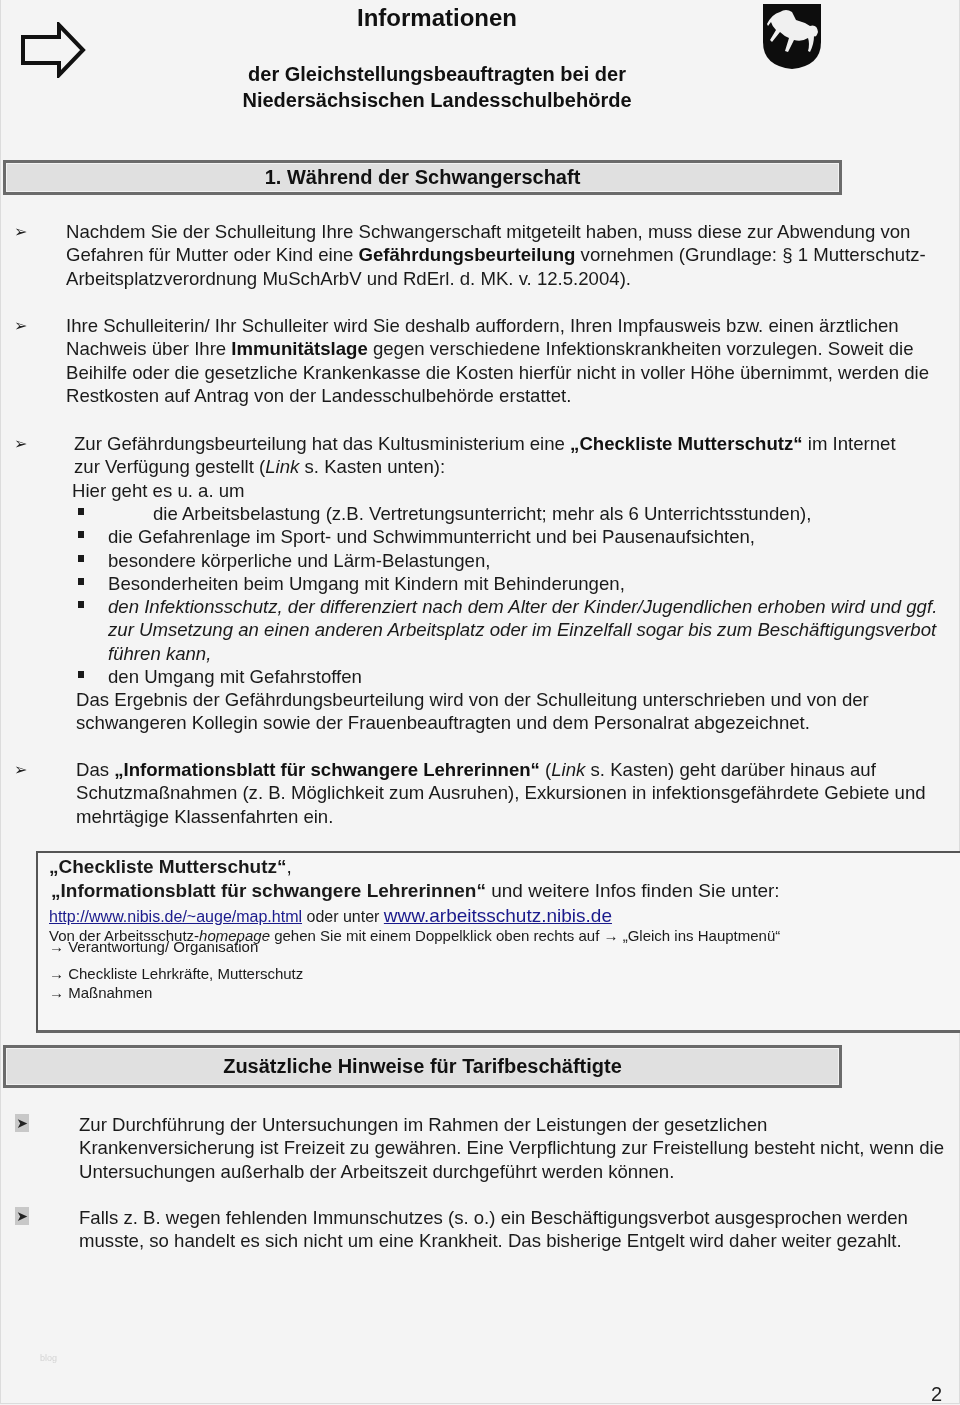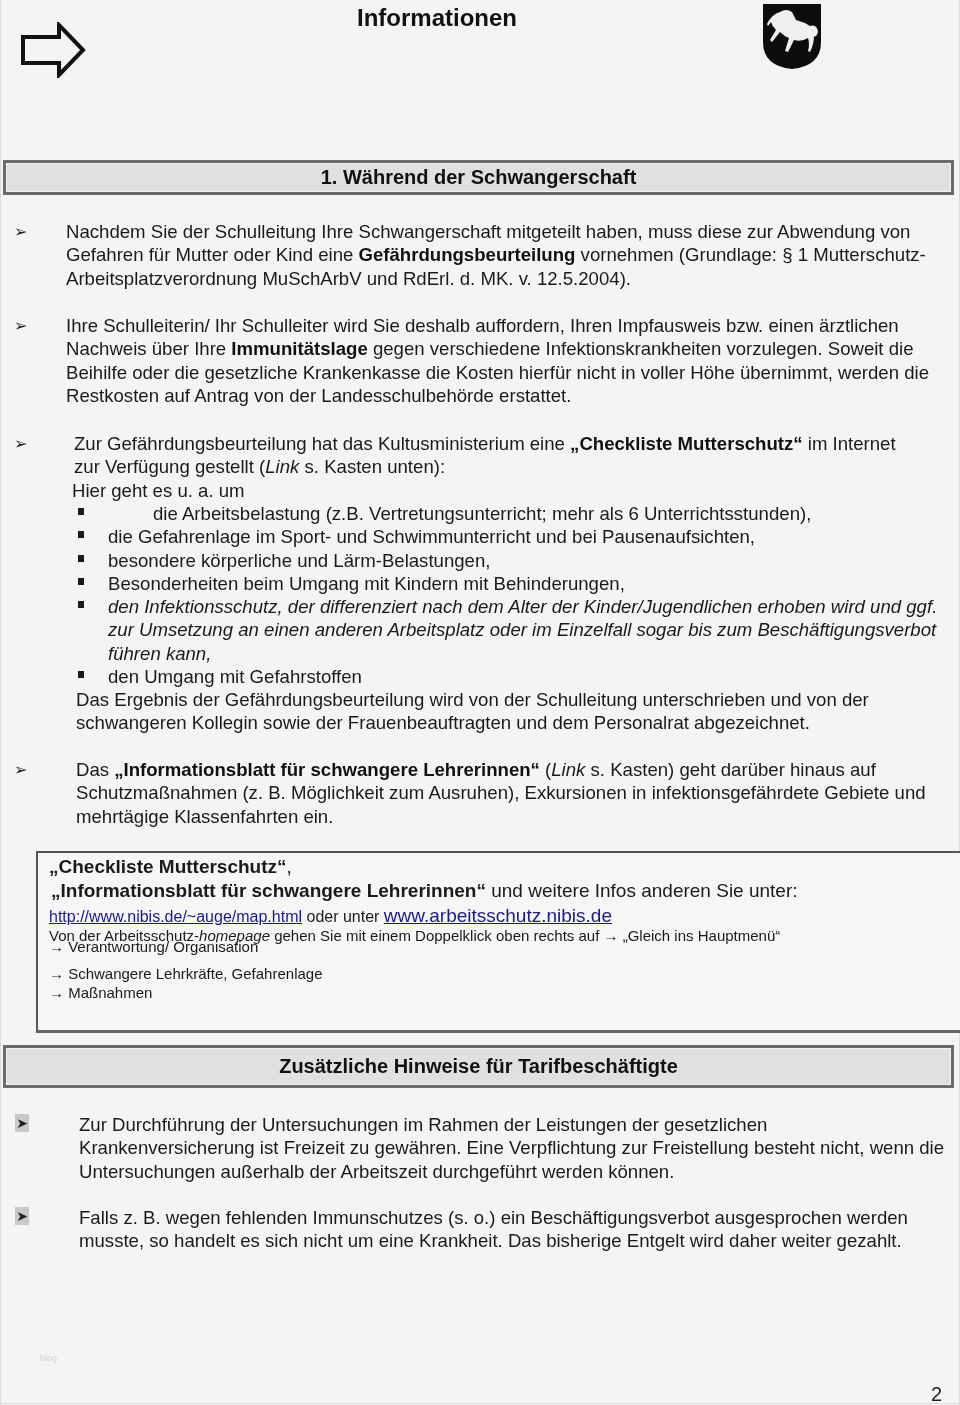--- a/index.html
+++ b/index.html
@@ -8,21 +8,21 @@
       background: #f4f4f4; color: #1a1a1a;
       font-family: "Liberation Sans", "DejaVu Sans", sans-serif;
     }
     .page-edge { position:absolute; left:0; top:0; width:958px; height:1403px; border:1px solid #dcdcdc; border-top:none; pointer-events:none; }
     .arrow-icon { position:absolute; left:20px; top:22px; width:66px; height:56px; }
     .crest-icon { position:absolute; left:762px; top:2px; width:60px; height:68px; }
     .title { position:absolute; left:0; width:874px; text-align:center; font-weight:bold; color:#111; }
     .t1 { top:4px; font-size:24px;text-align:center; }
     .t2 { top:61px; font-size:20px; line-height:26px; }
     .section-header {
-      position:absolute; left:3px; width:951px; background:#e0e0e0;
+      position:absolute; left:3px; width:839px; background:#e0e0e0;
       border:3px solid #6b6b6b; box-shadow: inset 0 0 0 1px #f2f2f2;
       text-align:center; font-weight:bold; font-size:20px; color:#111;
       box-sizing:border-box;
     }
     .sh1 { top:160px; height:35px; line-height:29px; }
     .sh2 { top:1045px; height:43px; line-height:37px; }
     .bullet { position:absolute; font-size:16px; color:#222; }
     .bullet.shaded { background:#c8c8c8; width:14px; height:18px; text-align:center; line-height:18px; font-size:14px; }
     .para { position:absolute; font-size:18.6px; line-height:23.4px; color:#1a1a1a; }
     .para b { font-weight:bold; color:#111; }
@@ -41,20 +41,22 @@
 </head>
 <body>
 
 <div class="page-edge"></div>
 
 <svg class="arrow-icon" viewBox="0 0 66 56">
   <polygon points="3,15 39,15 39,3 63,28 39,53 39,41 3,41" fill="none" stroke="#111" stroke-width="4" stroke-linejoin="miter"></polygon>
 </svg>
 <div class="title t1">Informationen</div>
 <div class="title t2">
+  <div>der Gleichstellungsbeauftragten bei der</div>
+  <div>Niedersächsischen Landesschulbehörde</div>
 </div>
 <svg class="crest-icon" viewBox="0 0 60 68">
   <path d="M1,2 H59 V40 Q59,64 30,67 Q1,64 1,40 Z" fill="#0d0d0d"></path>
   <path d="M18,10 Q24,6 30,10 L34,18 Q42,20 48,24 Q55,22 56,30 Q54,36 52,34 Q52,42 48,50 L46,49 Q48,42 46,36 Q40,40 32,38 L26,50 L23,49 L27,36 Q22,34 18,30 L10,40 L8,38 L14,28 Q10,24 9,20 L6,24 L5,22 Q10,12 18,10 Z" fill="#f0f0f0"></path>
 </svg>
 
 <div class="section-header sh1">1.  Während der Schwangerschaft</div>
 
 <div class="bullet" style="left:14px; top:222px;">➢</div>
 <div class="para" style="left:66px; top:220px; width:884px;"><span>Nachdem Sie der Schulleitung Ihre Schwangerschaft mitgeteilt haben, muss diese zur Abwendung von Gefahren für Mutter oder Kind eine </span><b>Gefährdungsbeurteilung</b><span> vornehmen (Grundlage: § 1 Mutterschutz-Arbeitsplatzverordnung MuSchArbV und  RdErl. d. MK. v. 12.5.2004).</span></div>
@@ -78,25 +80,25 @@
 <div class="para" style="left:108px; top:595px; width:830px;font-style:italic;">den Infektionsschutz, der differenziert nach dem Alter der Kinder/Jugendlichen erhoben wird und ggf. zur Umsetzung an einen anderen Arbeitsplatz oder im Einzelfall sogar bis zum Beschäftigungsverbot führen kann,</div>
 <div class="sq" style="top:671px;"></div>
 <div class="para" style="left:108px; top:665px; width:840px;">den Umgang mit Gefahrstoffen</div>
 <div class="para" style="left:76px; top:688px; width:870px;">Das Ergebnis der Gefährdungsbeurteilung wird von der Schulleitung unterschrieben und von der schwangeren Kollegin sowie der Frauenbeauftragten und dem Personalrat abgezeichnet.</div>
 
 <div class="bullet" style="left:14px; top:760px;">➢</div>
 <div class="para" style="left:76px; top:758px; width:876px;"><span>Das </span><b>„Informationsblatt für schwangere Lehrerinnen“</b><span> (</span><i>Link</i><span> s. Kasten) geht darüber hinaus auf Schutzmaßnahmen (z. B. Möglichkeit zum Ausruhen), Exkursionen in infektionsgefährdete Gebiete und mehrtägige Klassenfahrten ein.</span></div>
 
 <div class="infobox">
   <div class="ib-line" style="top:2px;"><b>„Checkliste Mutterschutz“</b><span>,</span></div>
-  <div class="ib-line" style="left:13px; top:26px;"><b>„Informationsblatt für schwangere Lehrerinnen“</b><span>  und weitere Infos anderen Sie unter:</span></div>
+  <div class="ib-line" style="left:13px; top:26px;"><b>„Informationsblatt für schwangere Lehrerinnen“</b><span>  und weitere Infos finden Sie unter:</span></div>
   <div class="ib-line" style="top:51px; font-size:17px;"><a class="link" style="font-size:16px;">http://www.nibis.de/~auge/map.html</a><span style="font-size:16px;"> oder unter </span><a class="link" style="font-size:19px;">www.arbeitsschutz.nibis.de</a></div>
   <div class="ib-small" style="top:73px;"><span>Von der Arbeitsschutz-</span><i>homepage</i><span> gehen Sie mit einem Doppelklick oben rechts auf → „Gleich ins Hauptmenü“</span></div>
   <div class="ib-small" style="top:84px;">→  Verantwortung/ Organisation</div>
-  <div class="ib-small" style="top:111px;">→  Schwangere Lehrkräfte, Gefahrenlage</div>
+  <div class="ib-small" style="top:111px;">→  Checkliste Lehrkräfte, Mutterschutz</div>
   <div class="ib-small" style="top:130px;">→  Maßnahmen</div>
 </div>
 
 <div class="section-header sh2">Zusätzliche Hinweise für Tarifbeschäftigte</div>
 
 <div class="bullet shaded" style="left:15px; top:1114px;">➤</div>
 <div class="para" style="left:79px; top:1113px; width:866px;">Zur Durchführung der Untersuchungen im Rahmen der Leistungen der gesetzlichen Krankenversicherung ist Freizeit zu gewähren. Eine Verpflichtung zur Freistellung besteht nicht, wenn die Untersuchungen außerhalb der Arbeitszeit durchgeführt werden können.</div>
 
 <div class="bullet shaded" style="left:15px; top:1207px;">➤</div>
 <div class="para" style="left:79px; top:1206px; width:840px;">Falls z. B. wegen fehlenden Immunschutzes (s. o.) ein Beschäftigungsverbot ausgesprochen werden musste, so handelt es sich nicht um eine Krankheit. Das bisherige Entgelt wird daher weiter gezahlt.</div>

